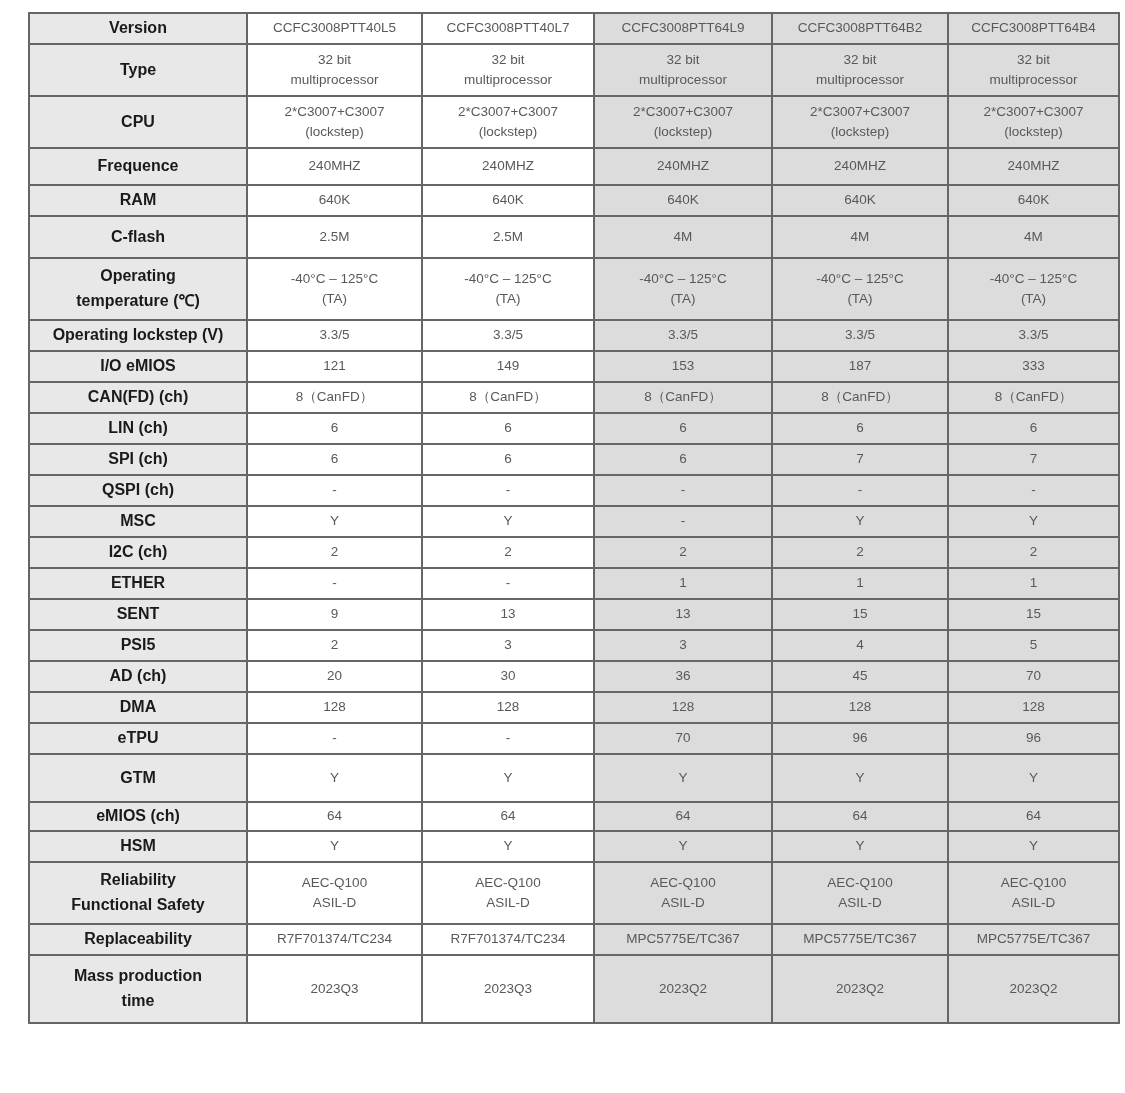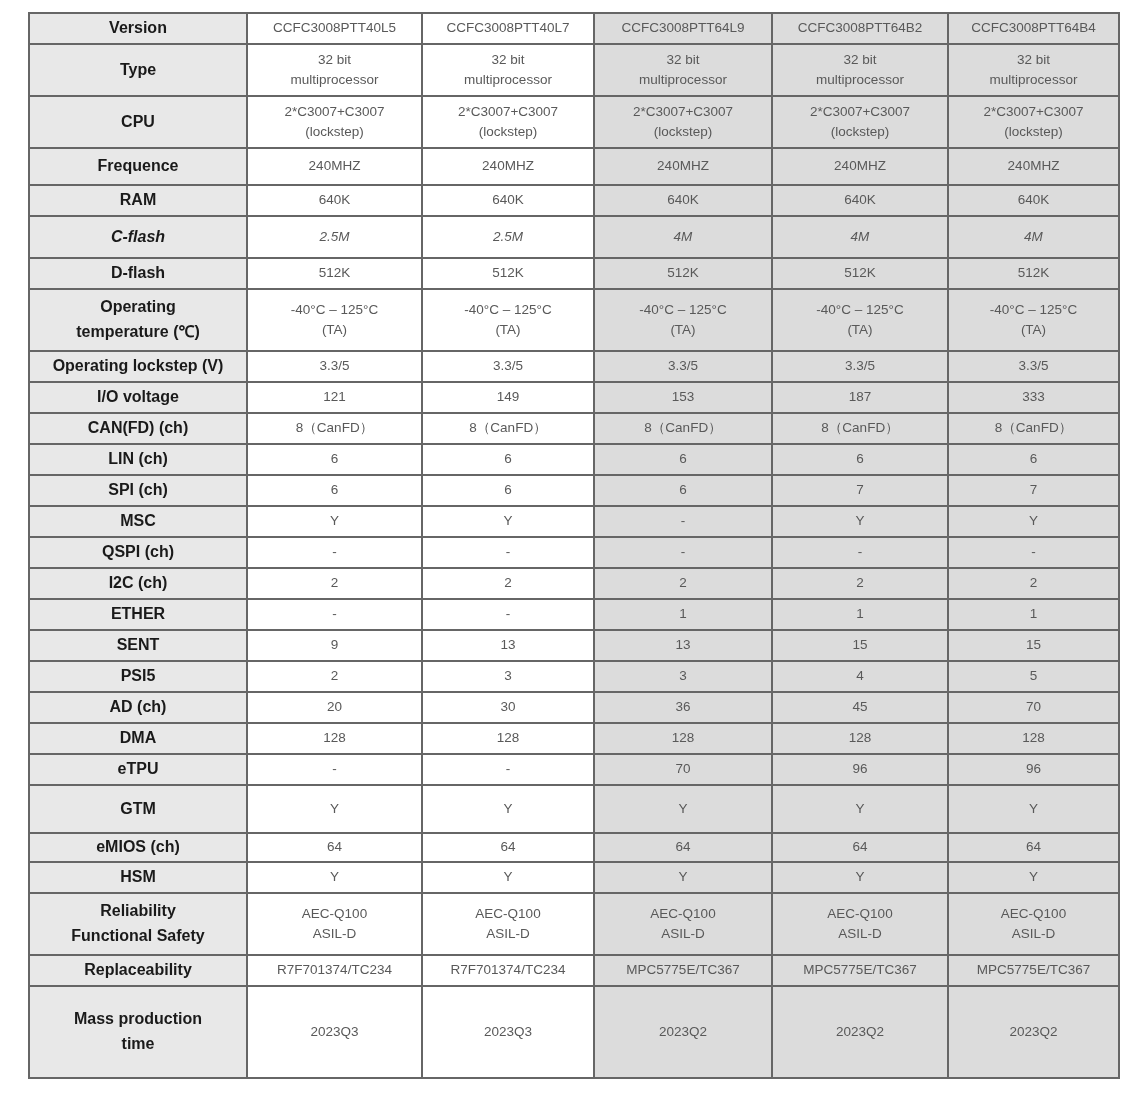--- a/index.html
+++ b/index.html
@@ -103,36 +103,28 @@
           <td class="val gray">240MHZ</td>
         </tr>
         <tr style="height: 31px; border-radius: 7px;">
           <td class="label">RAM</td>
           <td class="val">640K</td>
           <td class="val">640K</td>
           <td class="val gray">640K</td>
           <td class="val gray">640K</td>
           <td class="val gray">640K</td>
         </tr>
-        <tr style="height: 42px; font-style: italic;">
+        <tr style="height: 42px;">
           <td class="label">C-flash</td>
           <td class="val">2.5M</td>
           <td class="val">2.5M</td>
           <td class="val gray">4M</td>
           <td class="val gray">4M</td>
           <td class="val gray">4M</td>
         </tr>
-        <tr style="height: 31px;">
-          <td class="label">D-flash</td>
-          <td class="val">512K</td>
-          <td class="val">512K</td>
-          <td class="val gray">512K</td>
-          <td class="val gray">512K</td>
-          <td class="val gray">512K</td>
-        </tr>
         <tr style="height: 62px;">
           <td class="label">Operating
 temperature (℃)</td>
           <td class="val">-40°C – 125°C
 (TA)</td>
           <td class="val">-40°C – 125°C
 (TA)</td>
           <td class="val gray">-40°C – 125°C
 (TA)</td>
           <td class="val gray">-40°C – 125°C
@@ -142,21 +134,21 @@
         </tr>
         <tr style="height: 31px;">
           <td class="label">Operating lockstep (V)</td>
           <td class="val">3.3/5</td>
           <td class="val">3.3/5</td>
           <td class="val gray">3.3/5</td>
           <td class="val gray">3.3/5</td>
           <td class="val gray">3.3/5</td>
         </tr>
         <tr style="height: 31px;">
-          <td class="label">I/O voltage</td>
+          <td class="label">I/O eMIOS</td>
           <td class="val">121</td>
           <td class="val">149</td>
           <td class="val gray">153</td>
           <td class="val gray">187</td>
           <td class="val gray">333</td>
         </tr>
         <tr style="height: 31px;">
           <td class="label">CAN(FD) (ch)</td>
           <td class="val">8（CanFD）</td>
           <td class="val">8（CanFD）</td>
@@ -174,34 +166,34 @@
         </tr>
         <tr style="height: 31px;">
           <td class="label">SPI (ch)</td>
           <td class="val">6</td>
           <td class="val">6</td>
           <td class="val gray">6</td>
           <td class="val gray">7</td>
           <td class="val gray">7</td>
         </tr>
         <tr style="height: 31px;">
-          <td class="label">MSC</td>
-          <td class="val">Y</td>
-          <td class="val">Y</td>
-          <td class="val gray">-</td>
-          <td class="val gray">Y</td>
-          <td class="val gray">Y</td>
-        </tr>
-        <tr style="height: 31px;">
           <td class="label">QSPI (ch)</td>
           <td class="val">-</td>
           <td class="val">-</td>
           <td class="val gray">-</td>
           <td class="val gray">-</td>
           <td class="val gray">-</td>
+        </tr>
+        <tr style="height: 31px;">
+          <td class="label">MSC</td>
+          <td class="val">Y</td>
+          <td class="val">Y</td>
+          <td class="val gray">-</td>
+          <td class="val gray">Y</td>
+          <td class="val gray">Y</td>
         </tr>
         <tr style="height: 31px;">
           <td class="label">I2C (ch)</td>
           <td class="val">2</td>
           <td class="val">2</td>
           <td class="val gray">2</td>
           <td class="val gray">2</td>
           <td class="val gray">2</td>
         </tr>
         <tr style="height: 31px;">
@@ -291,21 +283,21 @@
 ASIL-D</td>
         </tr>
         <tr style="height: 31px;">
           <td class="label">Replaceability</td>
           <td class="val">R7F701374/TC234</td>
           <td class="val">R7F701374/TC234</td>
           <td class="val gray">MPC5775E/TC367</td>
           <td class="val gray">MPC5775E/TC367</td>
           <td class="val gray">MPC5775E/TC367</td>
         </tr>
-        <tr style="height: 92px;">
+        <tr style="height: 68px;">
           <td class="label">Mass production
 time</td>
           <td class="val">2023Q3</td>
           <td class="val">2023Q3</td>
           <td class="val gray">2023Q2</td>
           <td class="val gray">2023Q2</td>
           <td class="val gray">2023Q2</td>
         </tr>
       </tbody>
   </table>

